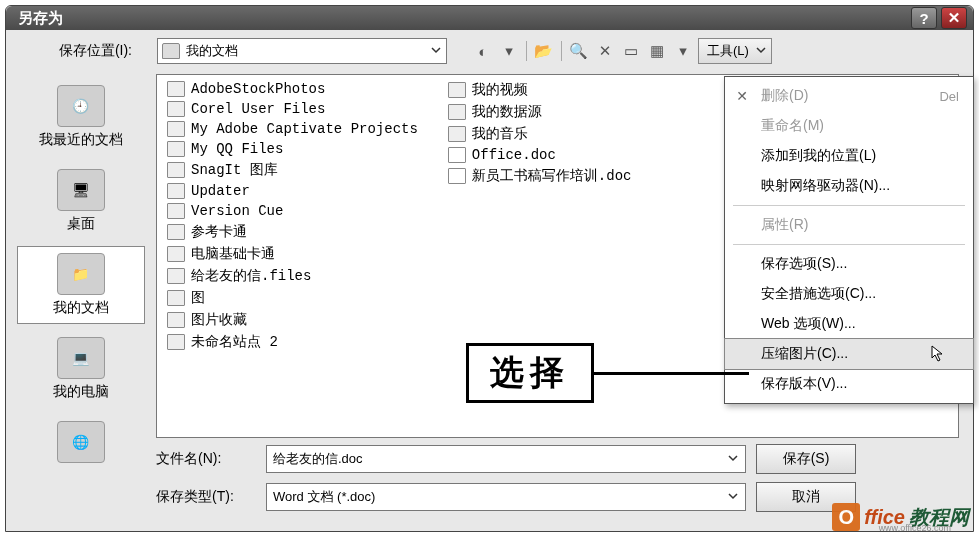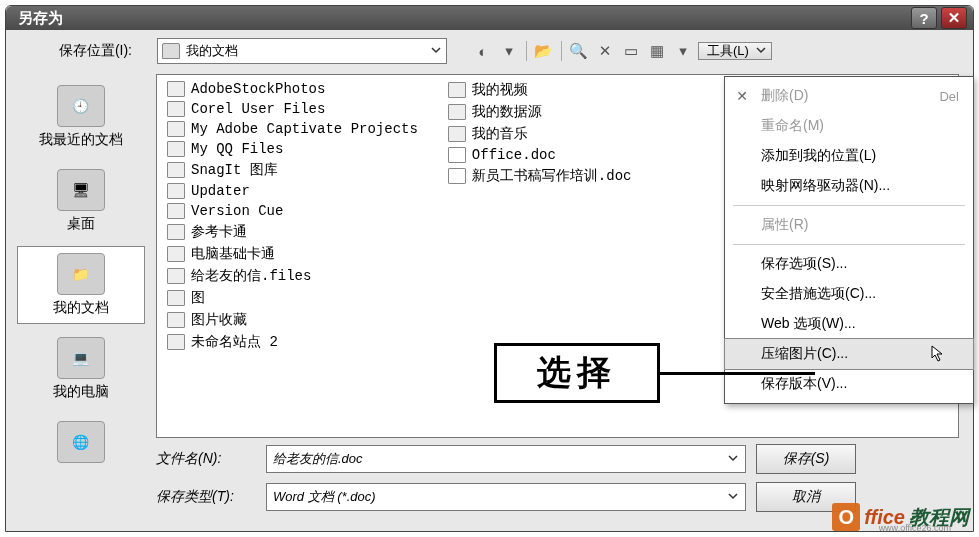--- a/index.html
+++ b/index.html
@@ -14,56 +14,56 @@
 
 .row-location { display: flex; align-items: center; padding: 8px 14px 4px 14px; gap: 17px; }
 .row-location .loc-label { font-size: 14px; width: 120px; text-align: right; padding-right: 8px; }
 .loc-select { flex: 0 0 290px; display: flex; align-items: center; border: 1px solid #7a7a7a; background: #fff; height: 26px; padding: 2px 4px; }
 .loc-select .foldericon { width: 18px; height: 16px; background: #ddd; border: 1px solid #888; border-radius: 2px 2px 0 0; margin-right: 6px; }
 .loc-select .drop { margin-left: auto; }
 
 .toolbar-right { display: flex; align-items: center; gap: 4px; flex: 1; padding-left: 8px; }
 .tool-ico { width: 22px; height: 22px; display: flex; align-items: center; justify-content: center; color: #555; font-size: 15px; }
 .sep { width:1px; height:20px; background:#aaa; margin:0 2px; }
-.tool-btn-combo { display: flex; align-items: center; border: 1px solid #888; height: 18px; padding: 0 4px 0 8px; background: linear-gradient(#f5f5f5,#ddd); }
+.tool-btn-combo { display: flex; align-items: center; border: 1px solid #888; height: 26px; padding: 0 4px 0 8px; background: linear-gradient(#f5f5f5,#ddd); }
 .tool-btn-combo .drop { margin-left: 6px; }
 
 .body-area { display: flex; height: 370px; }
 
 .sidebar { width: 150px; display: flex; flex-direction: column; align-items: center; padding-top: 10px; gap: 6px; }
 .sb-item { width: 128px; display: flex; flex-direction: column; align-items: center; padding: 6px 4px; border: 1px solid transparent; font-size: 14px; }
 .sb-item.selected { border: 1px solid #888; background: #fff; }
 .sb-icon { width: 48px; height: 42px; background: #d0d0d0; border: 1px solid #999; border-radius: 4px; margin-bottom: 4px; display:flex; align-items:center; justify-content:center; }
 
 .file-pane { flex: 1; background: #fff; border: 1px solid #777; margin: 6px 14px 0 0; padding: 6px 10px; position: relative; }
 .file-cols { display: flex; gap: 30px; }
 .file-col { display: flex; flex-direction: column; gap: 4px; }
 .fitem { display: flex; align-items: center; gap: 6px; font-family: "SimSun","Courier New",monospace; font-size: 14px; white-space: nowrap; }
 .fico { width: 18px; height: 16px; border: 1px solid #888; background: #eee; border-radius: 1px; flex-shrink:0; }
 .fico.doc { background: #fff; }
 
-.bottom-area { padding: 6px 28px 0 150px; font-style: italic; }
+.bottom-area { padding: 6px 28px 0 150px; }
 .b-row { display: flex; align-items: center; margin-bottom: 8px; gap: 10px; }
 .b-label { width: 100px; font-size: 14px; }
 .b-select { flex: 0 0 480px; height: 28px; border: 1px solid #777; background: #fff; display: flex; align-items: center; padding: 0 6px; }
 .b-select .drop { margin-left: auto; }
 .b-button { width: 100px; height: 30px; border: 1px solid #666; background: linear-gradient(#f8f8f8,#ddd); border-radius: 0; display: flex; align-items: center; justify-content: center; font-size: 14px; }
 
 
 .menu { position: absolute; right: 5px; top: 76px; width: 250px; background: #fff; border: 1px solid #555; box-shadow: 2px 3px 6px rgba(0,0,0,0.3); padding: 4px 0; z-index: 50; }
 .menu .mitem { display: flex; align-items: center; padding: 6px 14px 6px 36px; font-size: 14px; position: relative; }
 .menu .mitem.disabled { color: #999; }
 .menu .mitem.hover { background: #e5e5e5; border: 1px solid #888; margin: -1px; }
 .menu .shortcut { margin-left: auto; font-size: 13px; }
 .menu .msep { height: 1px; background: #ccc; margin: 4px 8px; }
 .menu .micon { position: absolute; left: 8px; width: 18px; height: 18px; display:flex; align-items:center; justify-content:center; color:#666; }
 
 
 .callout { position: absolute; left: 466px; top: 343px; z-index: 60; display: flex; align-items: center; }
-.callout-box { border: 3px solid #000; background: #fff; font-size: 34px; font-weight: bold; padding: 4px 40px; letter-spacing: 6px; margin-left: 28px; }
+.callout-box { border: 3px solid #000; background: #fff; font-size: 34px; font-weight: bold; padding: 4px 21px; letter-spacing: 6px; }
 .callout-line { height: 3px; width: 155px; background: #000; }
 
 
 .watermark { position: absolute; right: 10px; bottom: 6px; display: flex; align-items: center; gap: 4px; opacity: 0.95; font-style: italic; font-weight: bold; z-index: 80; }
 .wm-icon { width: 28px; height: 28px; background: #d96a1a; border-radius: 3px; display:flex;align-items:center;justify-content:center;color:#fff;font-style:normal;font-size:20px; }
 .watermark .t1 { color: #c2410c; font-size: 20px; }
 .watermark .t2 { color: #14532d; font-size: 20px; }
 .watermark .sub { position:absolute; bottom:-2px; right:18px; font-size:9px; color:#888; font-style:normal; font-weight:normal; }
 
 .drop svg { width:12px; height:12px; }

